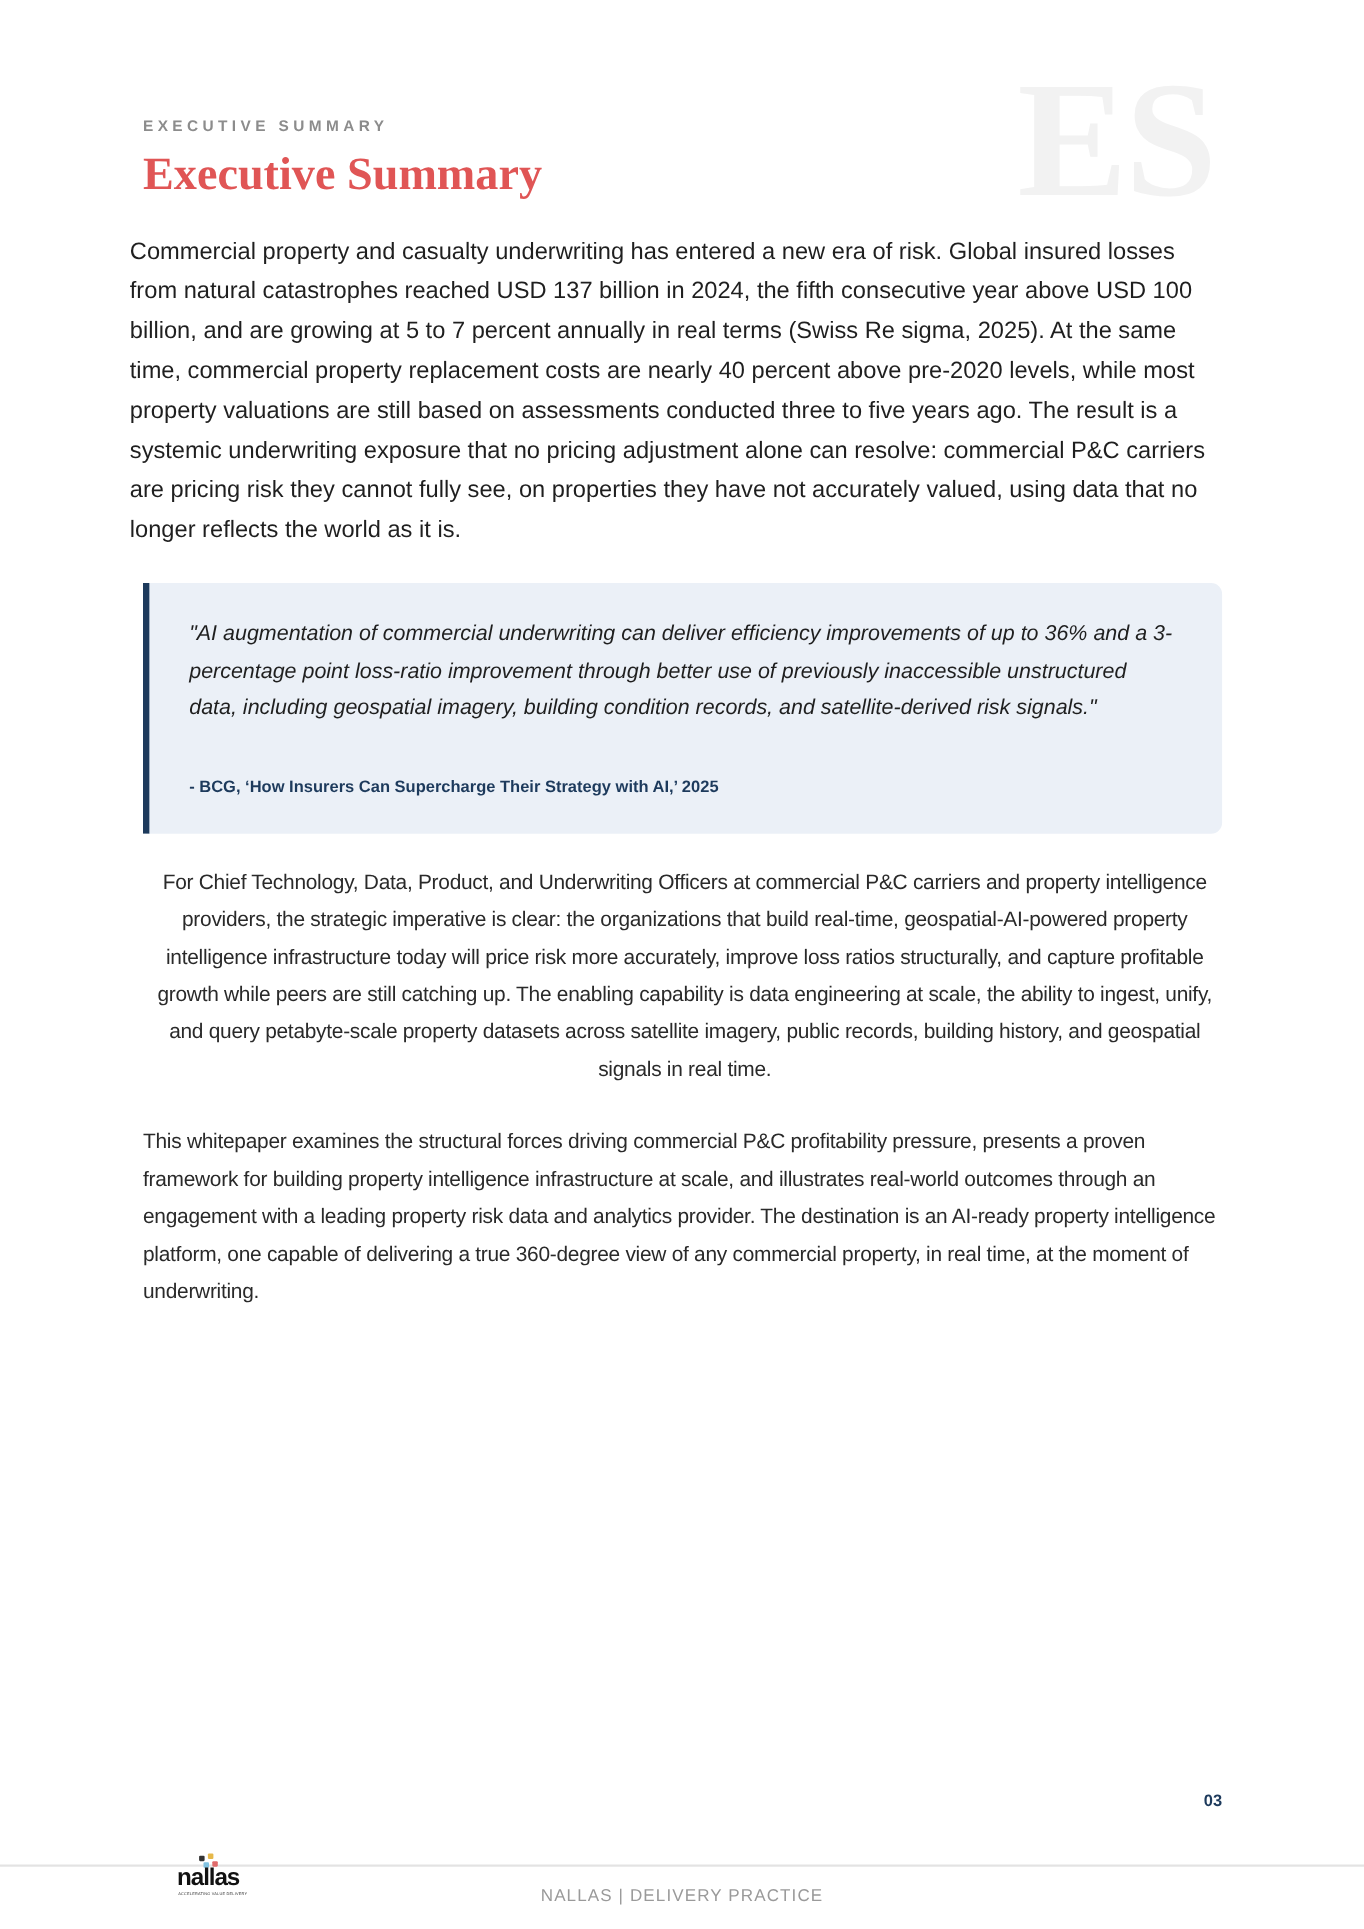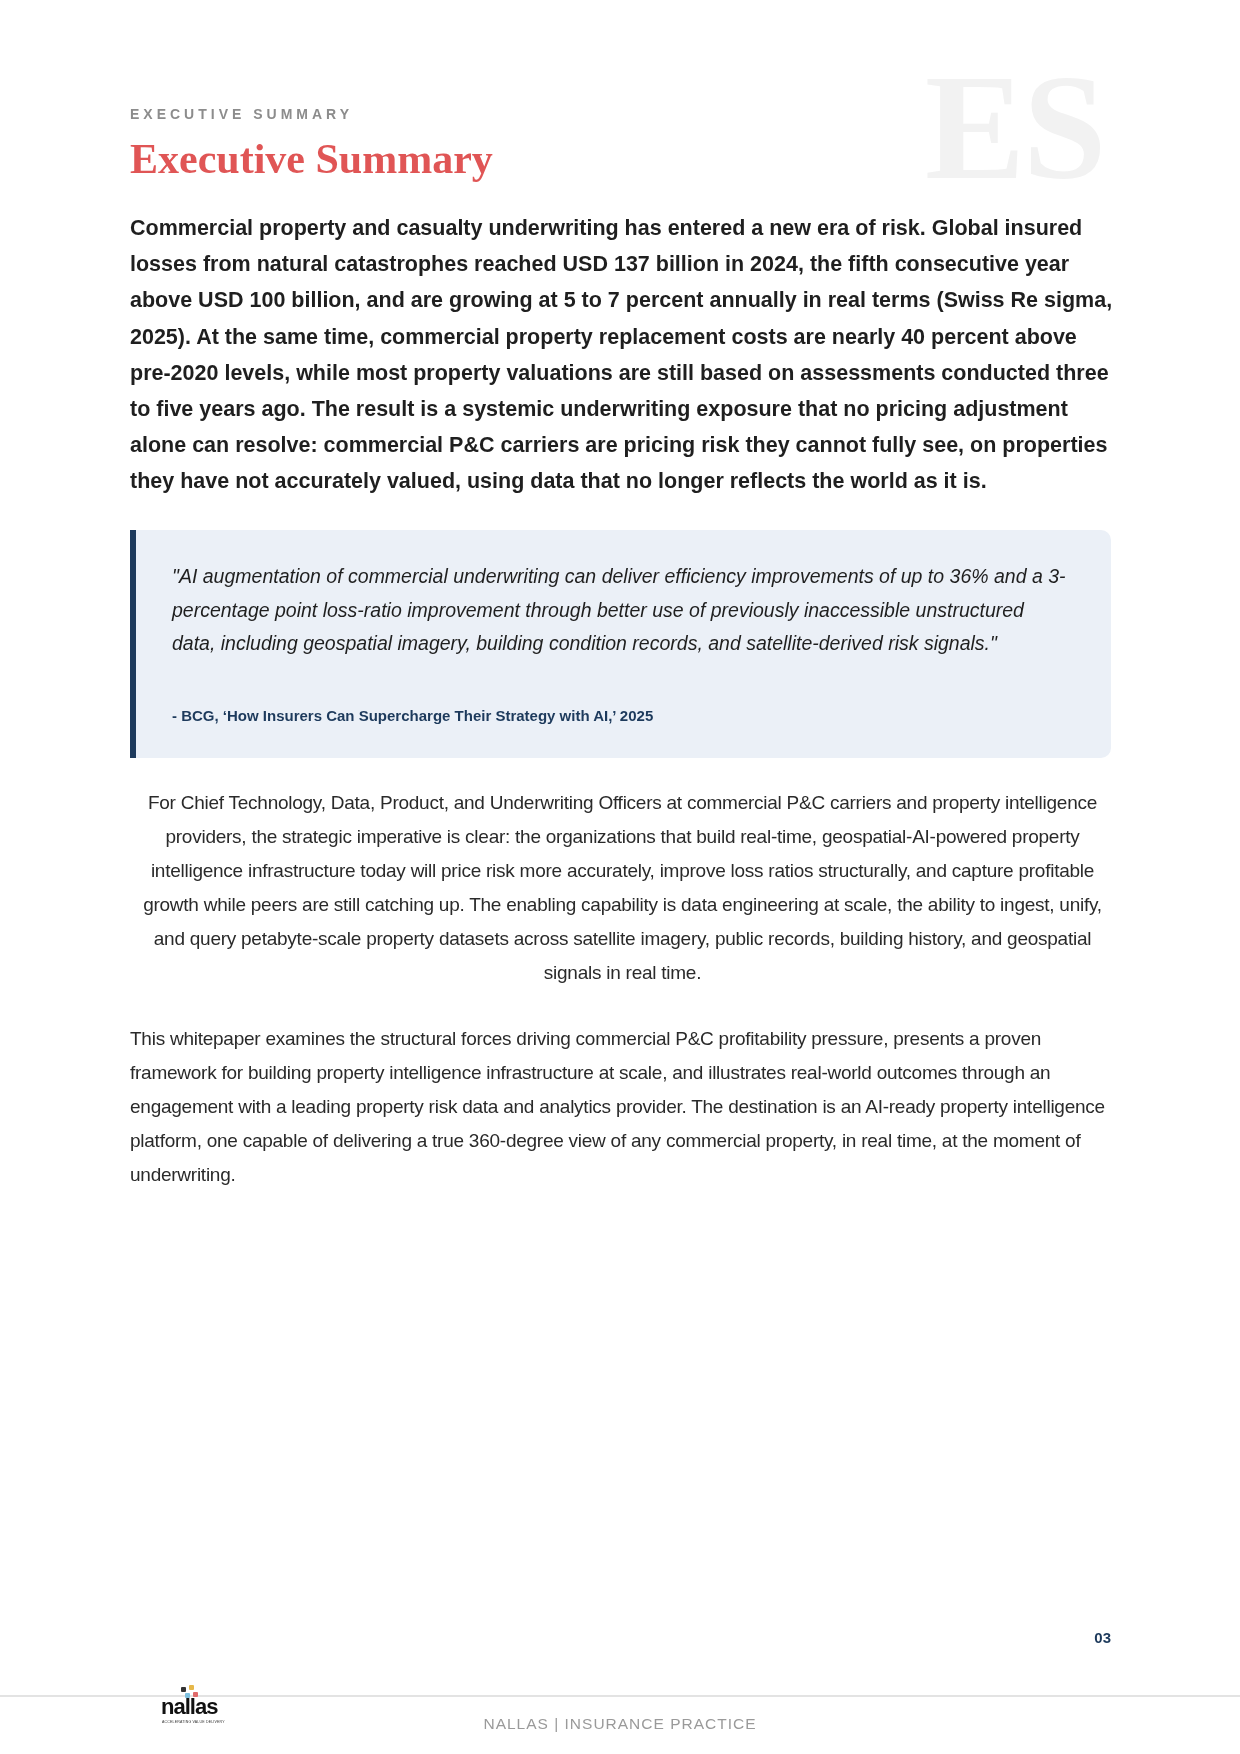--- a/index.html
+++ b/index.html
@@ -17,22 +17,22 @@
       position: absolute; left: 130px; top: 106px;
       font-size: 14px; font-weight: bold; letter-spacing: 4px; color: #8c8c8c;
       line-height: 16px;
     }
     .page-title {
       position: absolute; left: 130px; top: 133px; margin: 0;
       font-family: "Liberation Serif", serif; font-weight: bold;
       font-size: 42px; line-height: 52px; color: #e05555;
     }
     .lead {
-      position: absolute; left: 130px; top: 210px; width: 985px; margin: 0;
-      font-size: 21.5px; line-height: 36.2px; color: #1f1f1f; font-weight: bold;
+      position: absolute; left: 118px; top: 210px; width: 985px; margin: 0;
+      font-size: 21.5px; line-height: 36.2px; color: #1f1f1f;
     }
     .callout {
       position: absolute; left: 130px; top: 530px; width: 981px; height: 228px;
       background: #ebf0f7; border-radius: 0 10px 10px 0;
       border-left: 6px solid #1d3a5c; box-sizing: border-box;
     }
     .callout-quote {
       position: absolute; left: 36px; top: 30px; width: 900px; margin: 0;
       font-style: italic; font-size: 19.5px; line-height: 33.5px; color: #1f1f1f;
     }
@@ -99,14 +99,14 @@
   <div class="logo-dots">
     <span style="left:20px;top:0px;background:#333333;"></span>
     <span style="left:28px;top:-2px;background:#e6b84a;"></span>
     <span style="left:24px;top:6px;background:#7fc1e0;"></span>
     <span style="left:32px;top:5px;background:#e06a6a;"></span>
   </div>
   <div class="logo-word">nallas</div>
   <div class="logo-tag">ACCELERATING VALUE DELIVERY</div>
 </div>
 
-<div class="footer-center">NALLAS | INSURANCE PRACTICE</div>
+<div class="footer-center">NALLAS | DELIVERY PRACTICE</div>
 <div class="page-num">03</div>
 
 </body></html>

